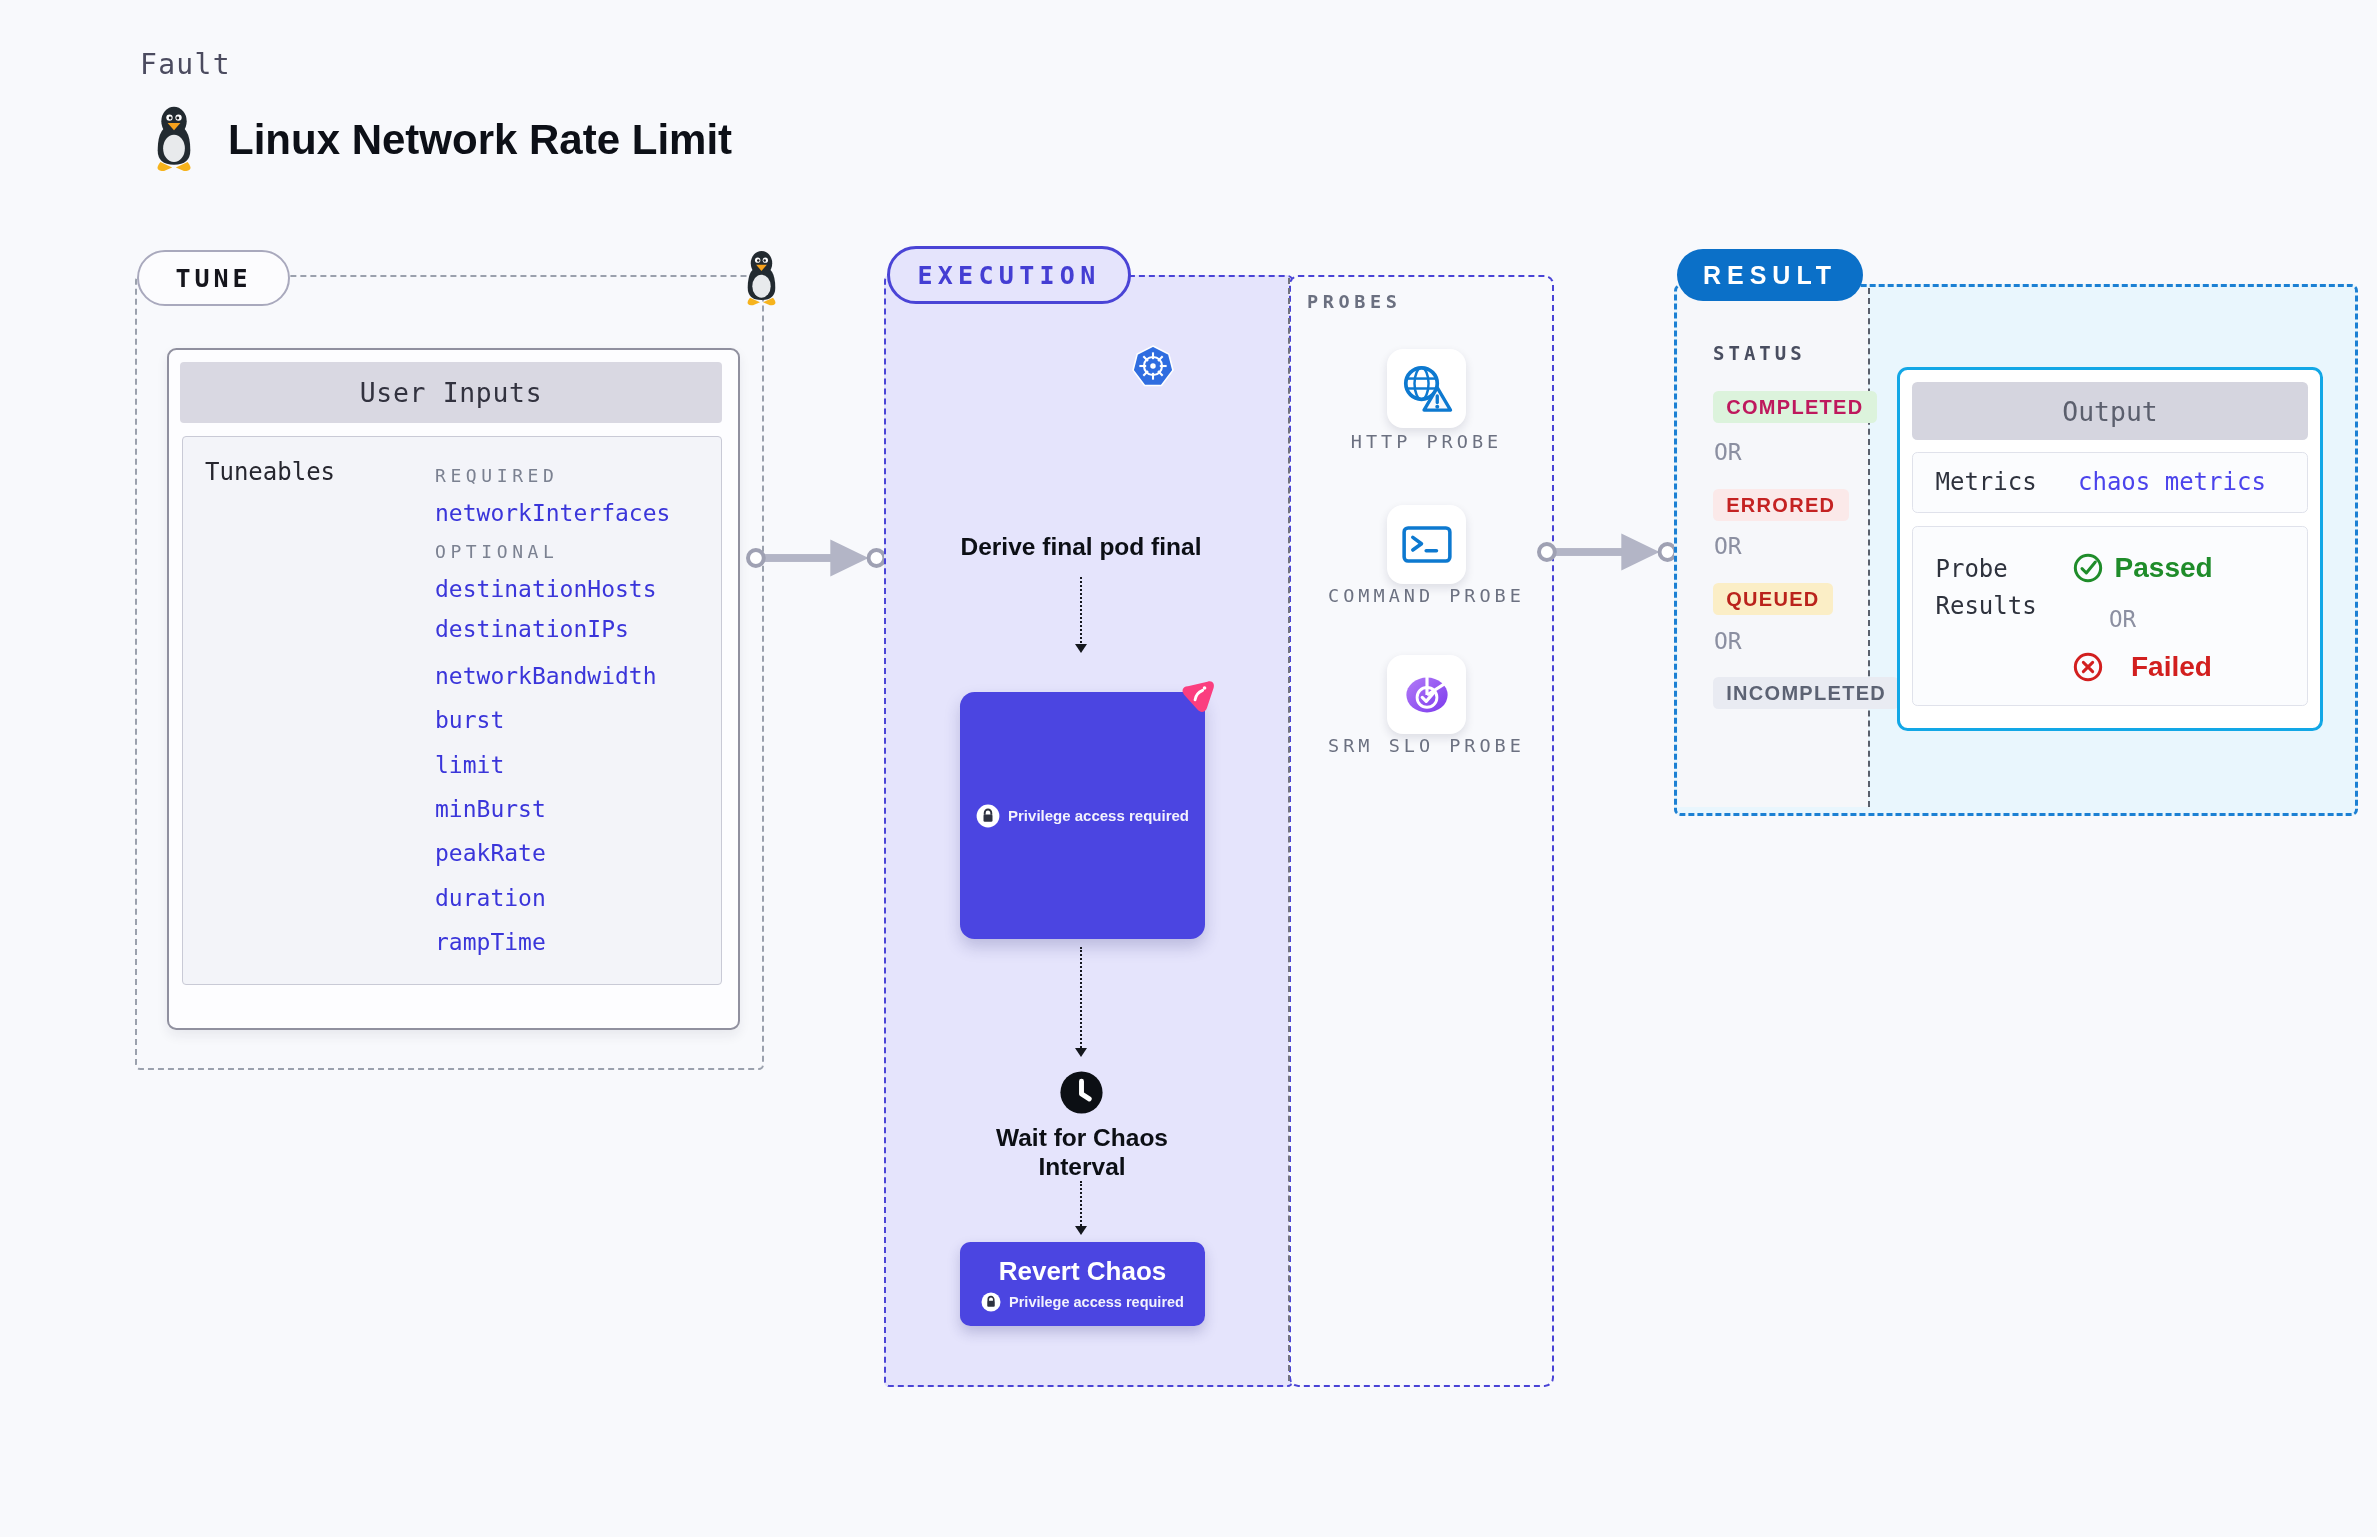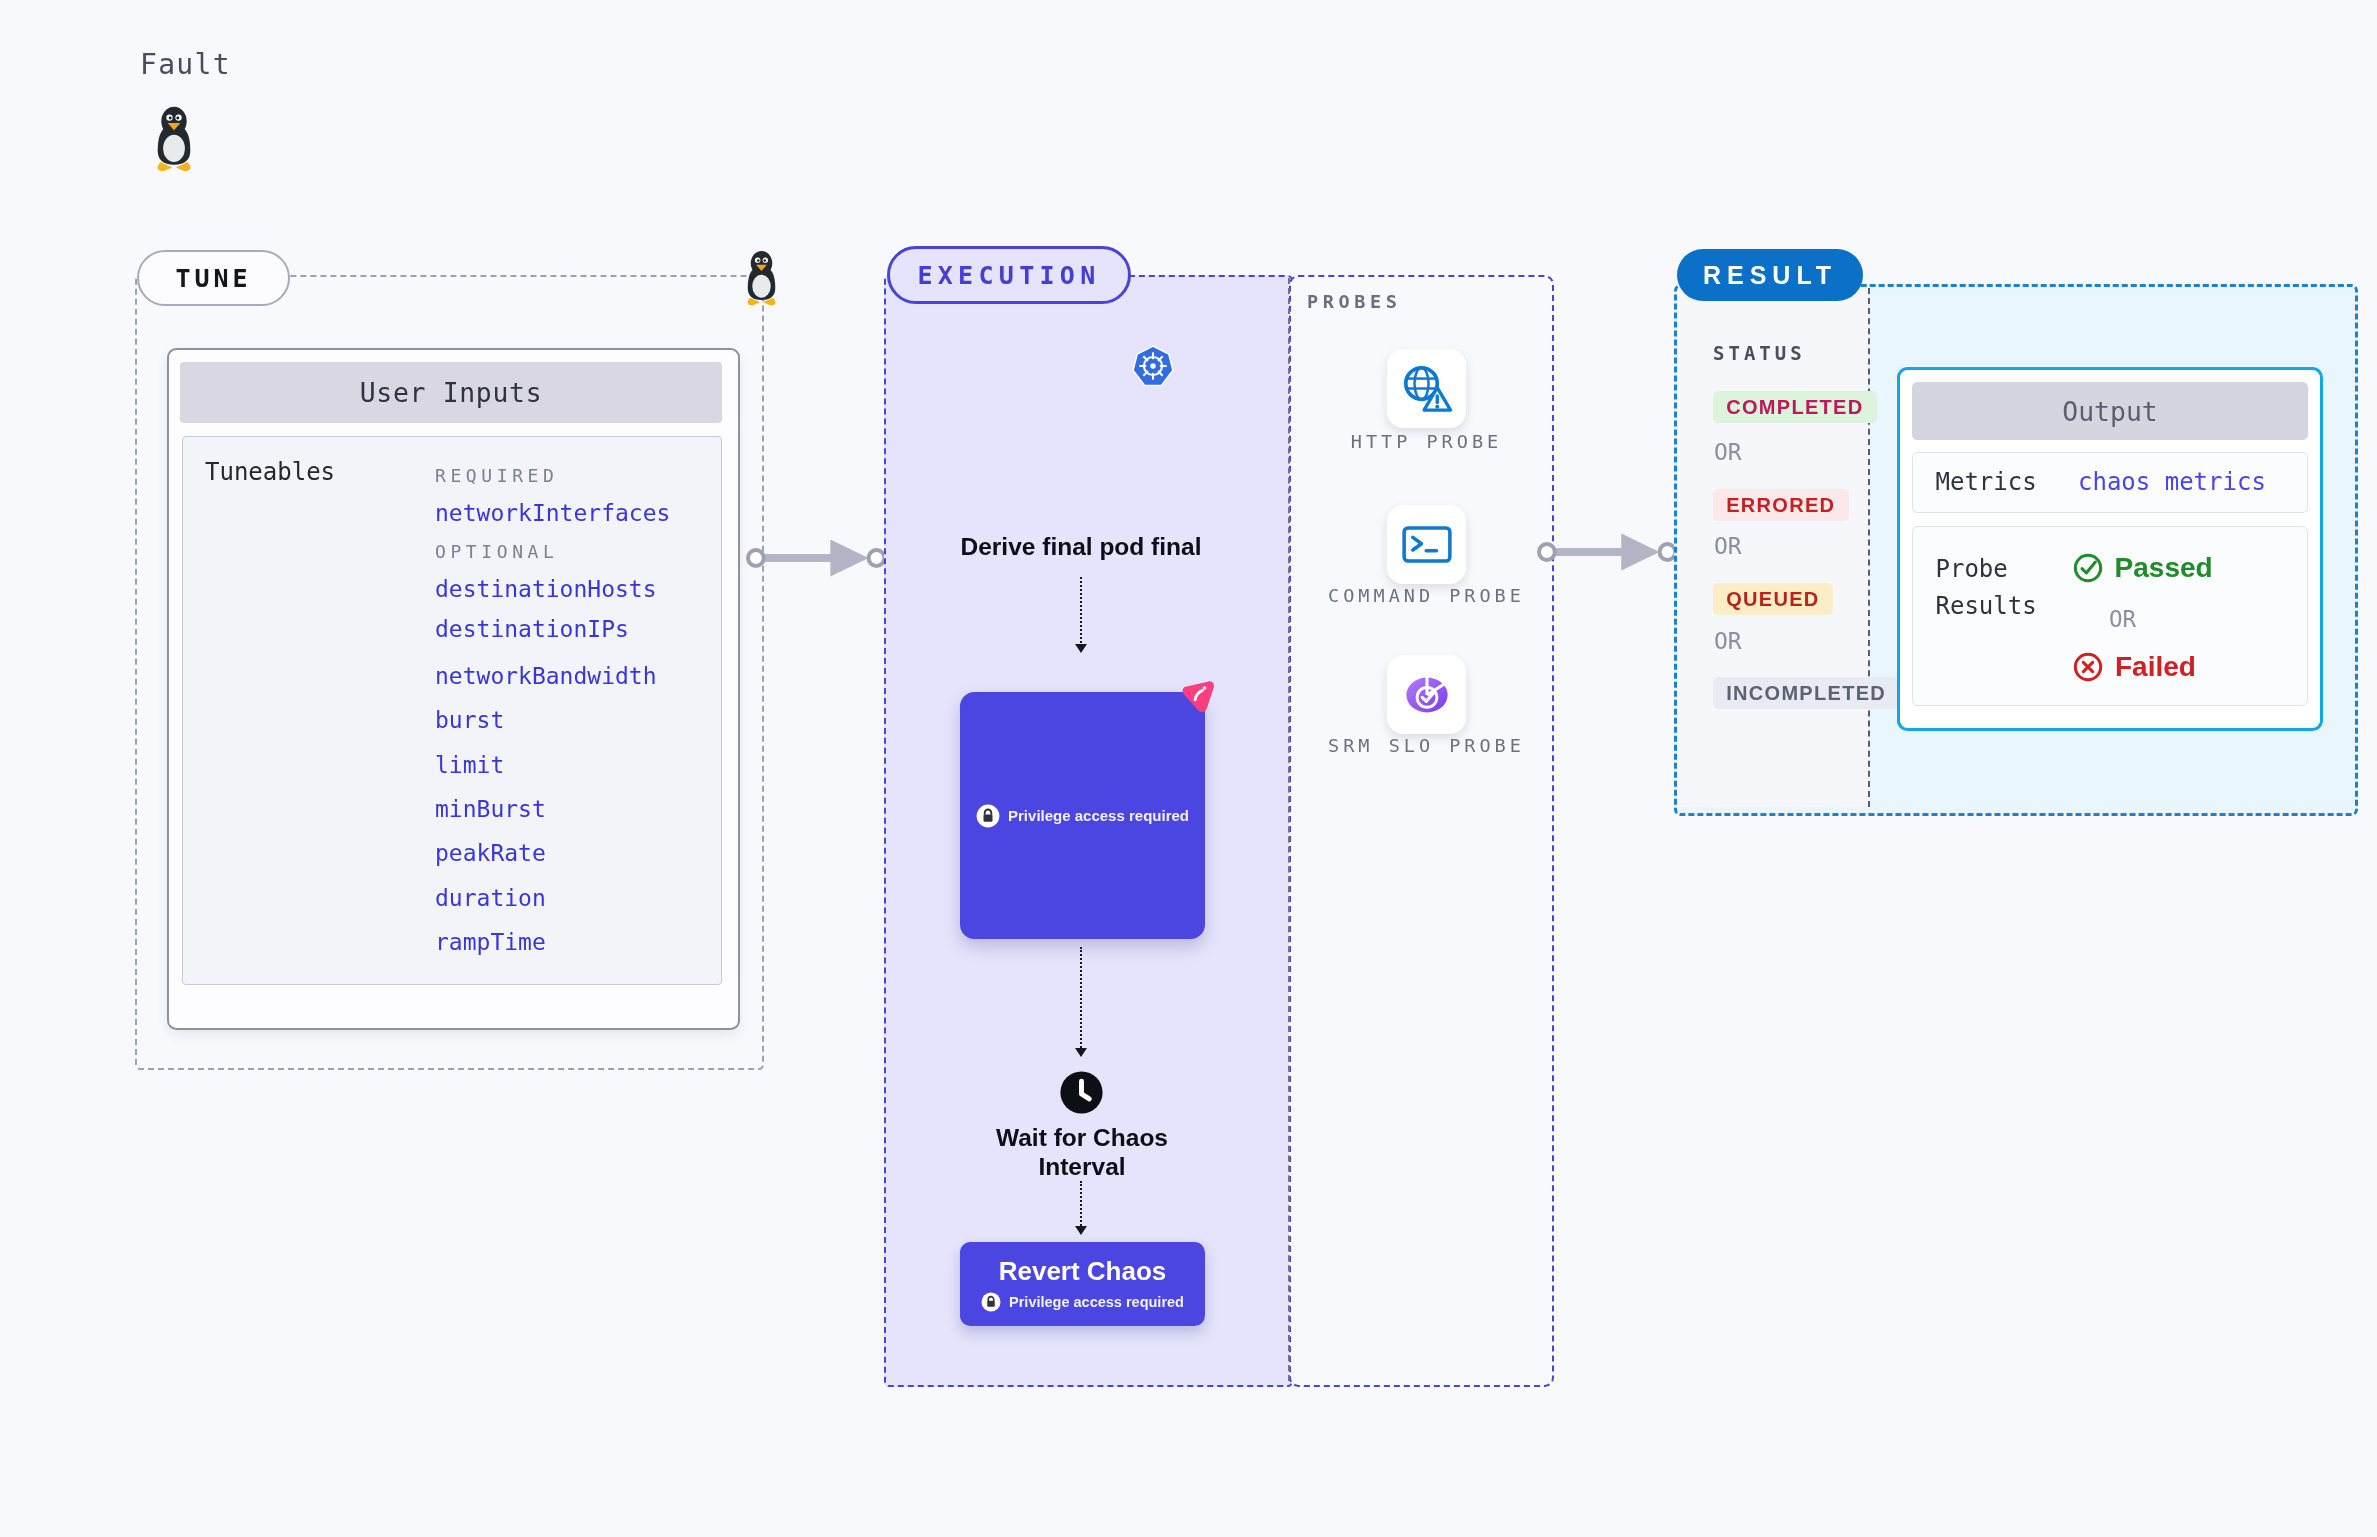--- a/index.html
+++ b/index.html
@@ -90,21 +90,21 @@
               border-radius:10.6px;box-sizing:border-box;}
   .out-header{left:12px;top:12px;width:396px;height:58px;background:#d5d5df;border-radius:5.3px;
               font-size:26.4px;color:#5b5f6d;}
   .out-row{left:12px;width:396px;background:#fbfcfe;border:1.3px solid #e0e2eb;border-radius:5.3px;box-sizing:border-box;}
   .metrics-row{top:82px;height:61px;}
   .metrics-label{left:22.5px;top:0;line-height:58px;font-size:24px;color:#2e323d;}
   .metrics-value{left:165px;top:0;line-height:58px;font-size:24px;}
   .probe-row{top:156px;height:180px;}
   .pr-label{left:22.5px;top:24px;width:145px;font-size:24px;line-height:1.55;color:#2e323d;}
   .passed-row{left:159px;top:25px;display:flex;align-items:center;gap:10.6px;}
-  .failed-row{left:159px;top:124px;display:flex;align-items:center;gap:11px;}
+  .failed-row{left:159px;top:124px;display:flex;align-items:center;gap:27px;}
   .verdict{font-size:28px;font-weight:800;}
   .or-out{left:196px;top:79px;font-size:22.5px;color:#8b8fa1;}
 </style>
 </head>
 <body>
 
 <div class="stage">
 
   <div class="abs eyebrow mono">Fault</div>
   <svg class="abs" style="left:97px;top:103px" width="58" height="69" viewBox="0 0 64 76">
@@ -112,20 +112,21 @@
     <path d="M14 52 Q14 24 32 24 Q50 24 50 52 Q50 68 32 68 Q14 68 14 52" fill="#222a30"></path>
     <ellipse cx="32" cy="50" rx="12" ry="15" fill="#e8eaec"></ellipse>
     <circle cx="27" cy="16" r="3.5" fill="#fff"></circle>
       <circle cx="37" cy="16" r="3.5" fill="#fff"></circle>
     <circle cx="27.8" cy="16.5" r="1.6" fill="#1a1d20"></circle>
       <circle cx="36.2" cy="16.5" r="1.6" fill="#1a1d20"></circle>
     <path d="M25 22 L39 22 L32 30 Z" fill="#f6a21d"></path>
     <path d="M17 65 Q9 75 21 75 L30 71 Z" fill="#f6b31d"></path>
     <path d="M47 65 Q55 75 43 75 L34 71 Z" fill="#f6b31d"></path>
   </svg>
+  <div class="abs page-title">Linux Network Rate Limit</div>
 
   <div class="abs tune-box"></div>
   <div class="abs tune-badge flexc mono">TUNE</div>
   <svg class="abs" style="left:689px;top:247px" width="49" height="60" viewBox="0 0 64 76">
     <ellipse cx="32" cy="20" rx="14" ry="16" fill="#222a30"></ellipse>
     <path d="M14 52 Q14 24 32 24 Q50 24 50 52 Q50 68 32 68 Q14 68 14 52" fill="#222a30"></path>
     <ellipse cx="32" cy="50" rx="12" ry="15" fill="#e8eaec"></ellipse>
     <circle cx="27" cy="16" r="3.5" fill="#fff"></circle>
       <circle cx="37" cy="16" r="3.5" fill="#fff"></circle>
     <circle cx="27.8" cy="16.5" r="1.6" fill="#1a1d20"></circle>

